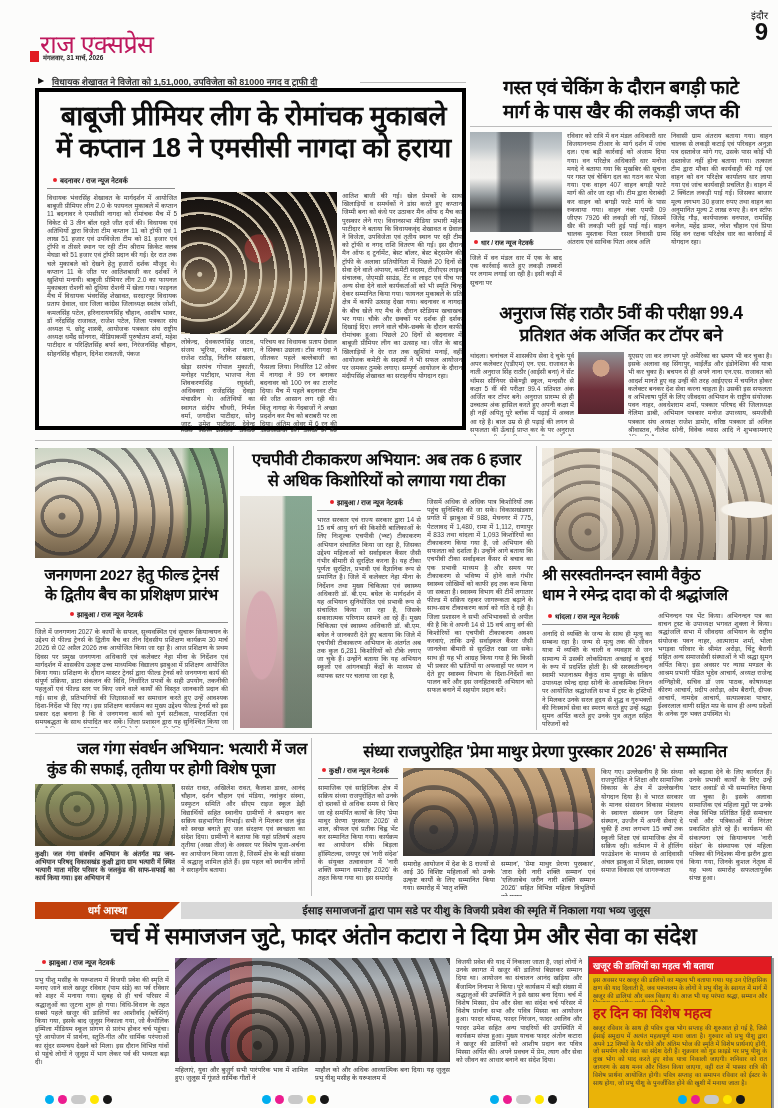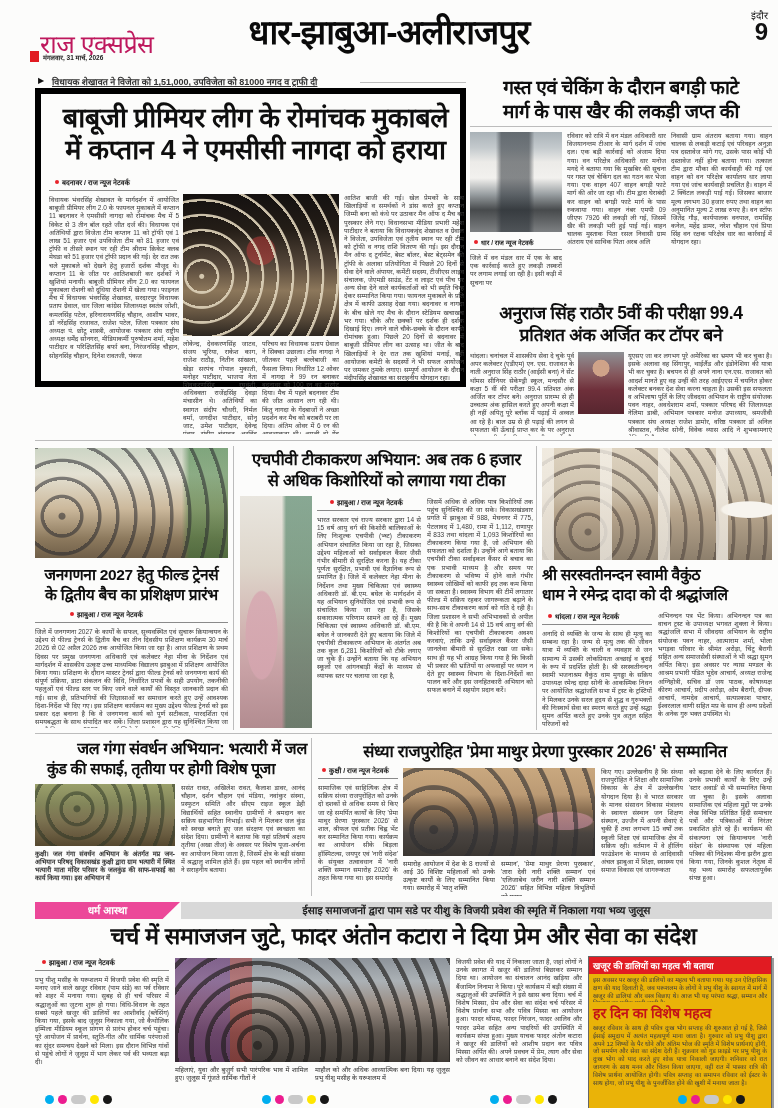--- a/index.html
+++ b/index.html
@@ -17,32 +17,31 @@
 .mini{font-size:6.2px}
 .cdot{display:inline-block;height:9px;border-radius:5px;margin-right:4px;vertical-align:middle}
 </style>
 </head>
 <body>
 
 <div class="abs" style="left:0;top:0;width:778px;height:66px">
   <div class="abs" style="left:40px;top:26px;font-size:25px;font-weight:normal;color:#be185d;letter-spacing:-0.5px">राज एक्सप्रेस</div>
   <div class="abs" style="left:30px;top:51px;width:9px;height:11px;background:#e11b22"></div>
   <div class="abs" style="left:43px;top:53px;font-size:6.5px;font-weight:bold;color:#222">मंगलवार, 31 मार्च, 2026</div>
-  <div class="abs" style="left:184px;top:8px;width:410px;text-align:center;font-size:34px;font-weight:bold;color:#0a0a0a;letter-spacing:-1px">धार-झाबुआ-अलीराजपुर</div>
   <div class="abs" style="left:700px;top:8px;width:68px;text-align:right;font-size:10px;font-weight:normal;color:#111">इंदौर</div>
   <div class="abs" style="left:700px;top:18px;width:68px;text-align:right;font-size:24px;font-weight:bold;color:#111">9</div>
 </div>
 
 <div class="abs" style="left:38px;top:76px;font-size:8px;color:#111">▶</div>
 <div class="abs" style="left:52px;top:75px;font-size:9px;font-weight:bold;color:#333;text-decoration:underline">विधायक शेखावत ने विजेता को 1,51,000, उपविजेता को 81000 नगद व ट्राफी दी</div>
 <div class="abs rule" style="left:360px;top:82px;width:106px;height:1px"></div>
 
-<div class="abs" style="left:35px;top:88px;width:431px;height:299px;border:6px solid #000000">
+<div class="abs" style="left:35px;top:88px;width:431px;height:342px;border:4px solid #000000">
   <div class="abs hl" style="left:4px;top:10px;width:421px;font-size:27px">बाबूजी प्रीमियर लीग के रोमांचक मुकाबले</div>
-  <div class="abs hl" style="left:4px;top:42px;width:421px;font-size:27px">में कप्तान 4 ने एमसीसी नागदा को हराया</div>
+  <div class="abs hl" style="left:4px;top:42px;width:421px;font-size:27px">में कप्तान 18 ने एमसीसी नागदा को हराया</div>
   <div class="abs by" style="left:14px;top:84px"><span class="dot"></span><span>बदनावर / राज न्यूज नेटवर्क</span></div>
   <div class="byline-rule" style="left:8px;top:96px;width:128px"></div>
   <div class="abs bd" style="left:8px;top:102px;width:130px;height:238px">विधायक भंवरसिंह शेखावत के मार्गदर्शन में आयोजित बाबूजी प्रीमियर लीग 2.0 के फायनल मुकाबले में कप्तान 11 बदनावर ने एमसीसी नागदा को रोमांचक मैच में 5 विकेट से 3 तीन बॉल रहते जीत दर्ज की। विधायक एवं अतिथियों द्वारा विजेता टीम कप्तान 11 को ट्रॉफी एवं 1 लाख 51 हजार एवं उपविजेता टीम को 81 हजार एवं ट्रॉफी व तीसरे स्थान पर रही टीम श्रीराम क्रिकेट क्लब मेघडा को 51 हजार एवं ट्रॉफी प्रदान की गई। देर रात तक चले मुकाबले को देखने हेतु हजारों दर्शक मौजूद थे। कप्तान 11 के जीत पर आतिशबाजी कर दर्शकों ने खुशियां मनायी। बाबूजी प्रीमियर लीग 2.0 का फायनल मुकाबला रोशनी को दूधिया रोशनी में खेला गया। फाइनल मैच में विधायक भंवरसिंह शेखावत, सरदारपुर विधायक प्रताप ग्रेवाल, धार जिला कांग्रेस जिलाध्यक्ष स्वतंत्र जोशी, कमलसिंह पटेल, हरिनारायणसिंह चौहान, आशीष भावर, डॉ नरेंद्रसिंह राजावत, राजेश पटेल, जिला पत्रकार संघ अध्यक्ष पं. छोटू शास्त्री, आयोजक पत्रकार संघ राष्ट्रीय अध्यक्ष धर्मेंद्र सोनगरा, मीडियाकर्मी पुरुषोतम शर्मा, महेश पाटीदार व परिक्षितसिंह बर्फा बना, निरंजनसिंह चौहान, सोहनसिंह चौहान, दिनेश रावतजी, पंकज</div>
   <div class="ph" style="left:142px;top:100px;width:156px;height:142px;background:
     repeating-radial-gradient(circle at 12% 58%, rgba(222,210,185,.9) 0 2px, rgba(0,0,0,0) 3px 15px),
     radial-gradient(circle at 50% 40%, rgba(210,60,60,.45) 0 12%, rgba(0,0,0,0) 13%),
     linear-gradient(180deg,#141110 0%,#241d17 25%,#55473a 50%,#8c775b 68%,#6b5a45 82%,#2c2620 100%)"></div>
   <div class="abs bd" style="left:142px;top:246px;width:74px;height:94px">लोकेन्द्र, देवकरणसिंह जाटव, संजय भूरिया, राकेश काग, राजेश राठौड़, नितीन सांखला, खेड़ा सरपंच गोपाल मुकाती, मनोहर पाटीदार, भाजपा नेता शिवकरणसिंह रघुवंशी, अधिवक्ता राजेंद्रसिंह देवड़ा मंचासीन थे। अतिथियों का स्वागत संदीप चौधरी, निर्मल वर्मा, जगदीश पाटीदार, सोनू जाट, उमेश पाटीदार, देवेन्द्र पंवार, संदीप चंद्रावत, अरविंद जोशी, राजन जाट, अर्पित जाट, विकास जाट, अनुज जैन, सचिन पांडे सहित कई कार्यकर्ताओं ने किया गया। विधायक भंवरसिंह शेखावत एवं प्रताप ग्रेवाल ने खिलाड़ियों को बधाई दी।</div>
   <div class="abs bd" style="left:221px;top:246px;width:77px;height:94px">परिचय का विधायक प्रताप ग्रेवाल ने सिक्का उछाला। टॉस नागदा ने जीतकर पहले बल्लेबाजी का फैसला लिया। निर्धारित 12 ओवर में नागदा ने 99 रन बनाकर बदनावर को 100 रन का टारगेट दिया। मैच में पहले बदनावर टीम की जीत आसान लग रही थी। किंतु नागदा के गेंदबाजों ने अच्छा प्रदर्शन कर मैच को बराबरी पर ला दिया। अंतिम ओवर में 6 रन की आवश्यकता थी। अगली दो गेंद पर 2 विकेट गंवाने पर मैच रोमांचक स्थिति में आ गया। किंतु मुस्तफा ने पहली ही गेंद पर सिक्सर लगाकर मैच बदनावर की झोली में डाल दिया। जीत का सिक्सर लगते ही मैदानी दर्शकों ने मैदान पर पहुंच कर खुशियां मनायी।</div>
   <div class="abs bd" style="left:303px;top:100px;width:120px;height:240px">आतिश बाजी की गई। खेल प्रेमकों के साथ खिलाड़ियों व समर्थकों ने डांस करते हुए कप्तान जिम्मी बना को कंधे पर उठाकर मैन ऑफ द मैच का पुरस्कार लेने गए। विधानसभा मीडिया प्रभारी महेश पाटीदार ने बताया कि विधायकवृंद शेखावत व ग्रेवाल ने विजेता, उपविजेता एवं तृतीय स्थान पर रही टीम को ट्रॉफी व नगद राशि वितरण की गई। इस दौरान मैन ऑफ द टूर्नामेंट, बेस्ट बॉलर, बेस्ट बेट्समेन की ट्रॉफी के अलावा प्रतियोगिता में पिछले 20 दिनों से सेवा देने वाले अंपायर, कमेंटी सदस्य, टीजीएस लाइव संचालक, जेएमडी साउंड, टेंट व लाइट एवं पीच पर अन्य सेवा देने वाले कार्यकर्ताओं को भी स्मृति चिन्ह देकर सम्मानित किया गया। फायनल मुकाबले के प्रति क्षेत्र में काफी उत्साह देखा गया। बदनावर व नागदा के बीच खेले गए मैच के दौरान स्टेडियम खचाखच भर गया। चौके और छक्कों पर दर्शक ही दर्शक दिखाई दिए। लगने वाले चौके-छक्के के दौरान काफी रोमांचक हुआ। पिछले 20 दिनों से बदनावर में बाबूजी प्रीमियर लीग का उत्साह था। जीत के बाद खिलाड़ियों ने देर रात तक खुशियां मनाई, वहीं आयोजक कमेटी के सदस्यों ने भी सफल आयोजन पर जमकर ठुमके लगाए। सम्पूर्ण आयोजन के दौरान मंदीपसिंह शेखावत का सराहनीय योगदान रहा।</div>
@@ -137,21 +136,21 @@
     repeating-radial-gradient(circle at 16% 70%, rgba(45,45,48,.6) 0 4px, rgba(0,0,0,0) 5px 20px),
     radial-gradient(ellipse at 84% 60%, rgba(216,150,170,.55) 0 12%, rgba(0,0,0,0) 13%),
     linear-gradient(180deg,#c9a87f 0%,#bb9a74 30%,#8a6f52 48%,#4a4440 74%,#3a3632 100%)"></div>
   <div class="abs cap" style="left:403px;top:860px;width:92px;height:36px">समारोह आयोजन में देश के 8 राज्यों से आई 36 विशिष्ट महिलाओं को उनके उत्कृष्ट कार्यों के लिए सम्मानित किया गया। समारोह में 'मातृ शक्ति</div>
   <div class="abs cap" style="left:501px;top:860px;width:94px;height:36px">सम्मान', 'प्रेमा माथुर प्रेरणा पुरस्कार', 'तारा देवी नारी शक्ति सम्मान' एवं 'एलिजाबेथ जरीन नारी शक्ति सम्मान 2026' सहित विभिन्न महिला विभूतियों को प्रदान</div>
   <div class="abs bd" style="left:601px;top:768px;width:82px;height:128px">किए गए। उल्लेखनीय है कि संध्या राजपुरोहित ने शिक्षा और सामाजिक विकास के क्षेत्र में उल्लेखनीय योगदान दिया है। वे भारत सरकार के मानव संसाधन विकास मंत्रालय के स्वायत्त संस्थान जन शिक्षण संस्थान, उज्जैन में अपनी सेवाएं दे चुकी हैं तथा लगभग 15 वर्षों तक स्कूली शिक्षा एवं सामाजिक क्षेत्र में सक्रिय रही। वर्तमान में वे हीलिंग फाउंडेशन के माध्यम से आदिवासी अंचल झाबुआ में शिक्षा, स्वास्थ्य एवं समाज विकास एवं जागरूकता</div>
   <div class="abs bd" style="left:689px;top:768px;width:83px;height:128px">को बढ़ावा देने के लिए कार्यरत हैं। उनके प्रभावी कार्यों के लिए उन्हें 'स्टार अवार्ड' से भी सम्मानित किया जा चुका है। इसके अलावा सामाजिक एवं महिला मुद्दों पर उनके लेख विभिन्न प्रतिष्ठित हिंदी समाचार पत्रों और पत्रिकाओं में निरंतर प्रकाशित होते रहे हैं। कार्यक्रम की संकल्पना एवं क्रियान्वयन 'नारी संदेश' के संस्थापक एवं महिला पत्रिका की निदेशक मीना झरीन द्वारा किया गया, जिनके कुशल नेतृत्व में यह भव्य समारोह सफलतापूर्वक संपन्न हुआ।</div>
 </div>
 
 <div>
-  <div class="abs" style="left:35px;top:902px;width:145px;height:17px;background:#ec4899;color:#fff;font-size:10.5px;font-weight:bold;text-align:center;line-height:17px;clip-path:polygon(0 0,100% 0,88% 100%,0 100%)">धर्म आस्था</div>
+  <div class="abs" style="left:35px;top:902px;width:145px;height:17px;background:#c2410c;color:#fff;font-size:10.5px;font-weight:bold;text-align:center;line-height:17px;clip-path:polygon(0 0,100% 0,88% 100%,0 100%)">धर्म आस्था</div>
   <div class="abs" style="left:181px;top:902px;width:591px;height:17px;background:#d8d8d8;color:#222;font-size:10.5px;font-weight:bold;text-align:center;line-height:17px">ईसाइ समाजजनों द्वारा पाम सडे पर यीशु के विजयी प्रवेश की स्मृति में निकाला गया भव्य जुलूस</div>
   <div class="abs hl" style="left:35px;top:924px;width:737px;font-size:23px">चर्च में समाजजन जुटे, फादर अंतोन कटारा ने दिया प्रेम और सेवा का संदेश</div>
   <div class="abs by" style="left:42px;top:958px"><span class="dot"></span><span>झाबुआ / राज न्यूज नेटवर्क</span></div>
   <div class="byline-rule" style="left:35px;top:970px;width:134px"></div>
   <div class="abs bd" style="left:35px;top:976px;width:134px;height:108px">प्रभु यीशु मसीह के यरूशलम में विजयी प्रवेश की स्मृति में मनाए जाने वाले खजूर रविवार (पाम संडे) का पर्व रविवार को शहर में मनाया गया। सुबह से ही चर्च परिसर में श्रद्धालुओं का जुटना शुरू हो गया। विधि-विधान के तहत सबसे पहले खजूर की डालियों का आशीर्वाद (ब्लेसिंग) किया गया, इसके बाद जुलूस निकाला गया, जो कैथोलिक इम्मिला मीडियम स्कूल प्रांगण से प्रारंभ होकर चर्च पहुंचा। पूरे आयोजन में प्रार्थना, स्तुति-गीत और धार्मिक परंपराओं का सुंदर समन्वय देखने को मिला। इस दौरान विभिन्न गांवों से पहुंचे लोगों ने जुलूस में भाग लेकर पर्व की भव्यता बढ़ा दी।</div>
   <div class="ph" style="left:175px;top:958px;width:275px;height:104px;background:
     repeating-radial-gradient(circle at 30% 84%, rgba(30,28,26,.65) 0 4px, rgba(0,0,0,0) 5px 16px),
     linear-gradient(90deg, rgba(118,58,128,.55) 0 20%, rgba(182,62,62,.5) 20% 28%, rgba(0,0,0,0) 28%),
     linear-gradient(180deg,#8d939a 0%,#abb1b5 22%,#9b8f86 44%,#5d554e 72%,#403b36 100%)"></div>
   <div class="abs cap" style="left:175px;top:1066px;width:133px;height:22px">महिलाएं, युवा और बुजुर्ग सभी पारंपरिक भाव में शामिल हुए। जुलूस में गूंजते धार्मिक गीतों ने</div>

